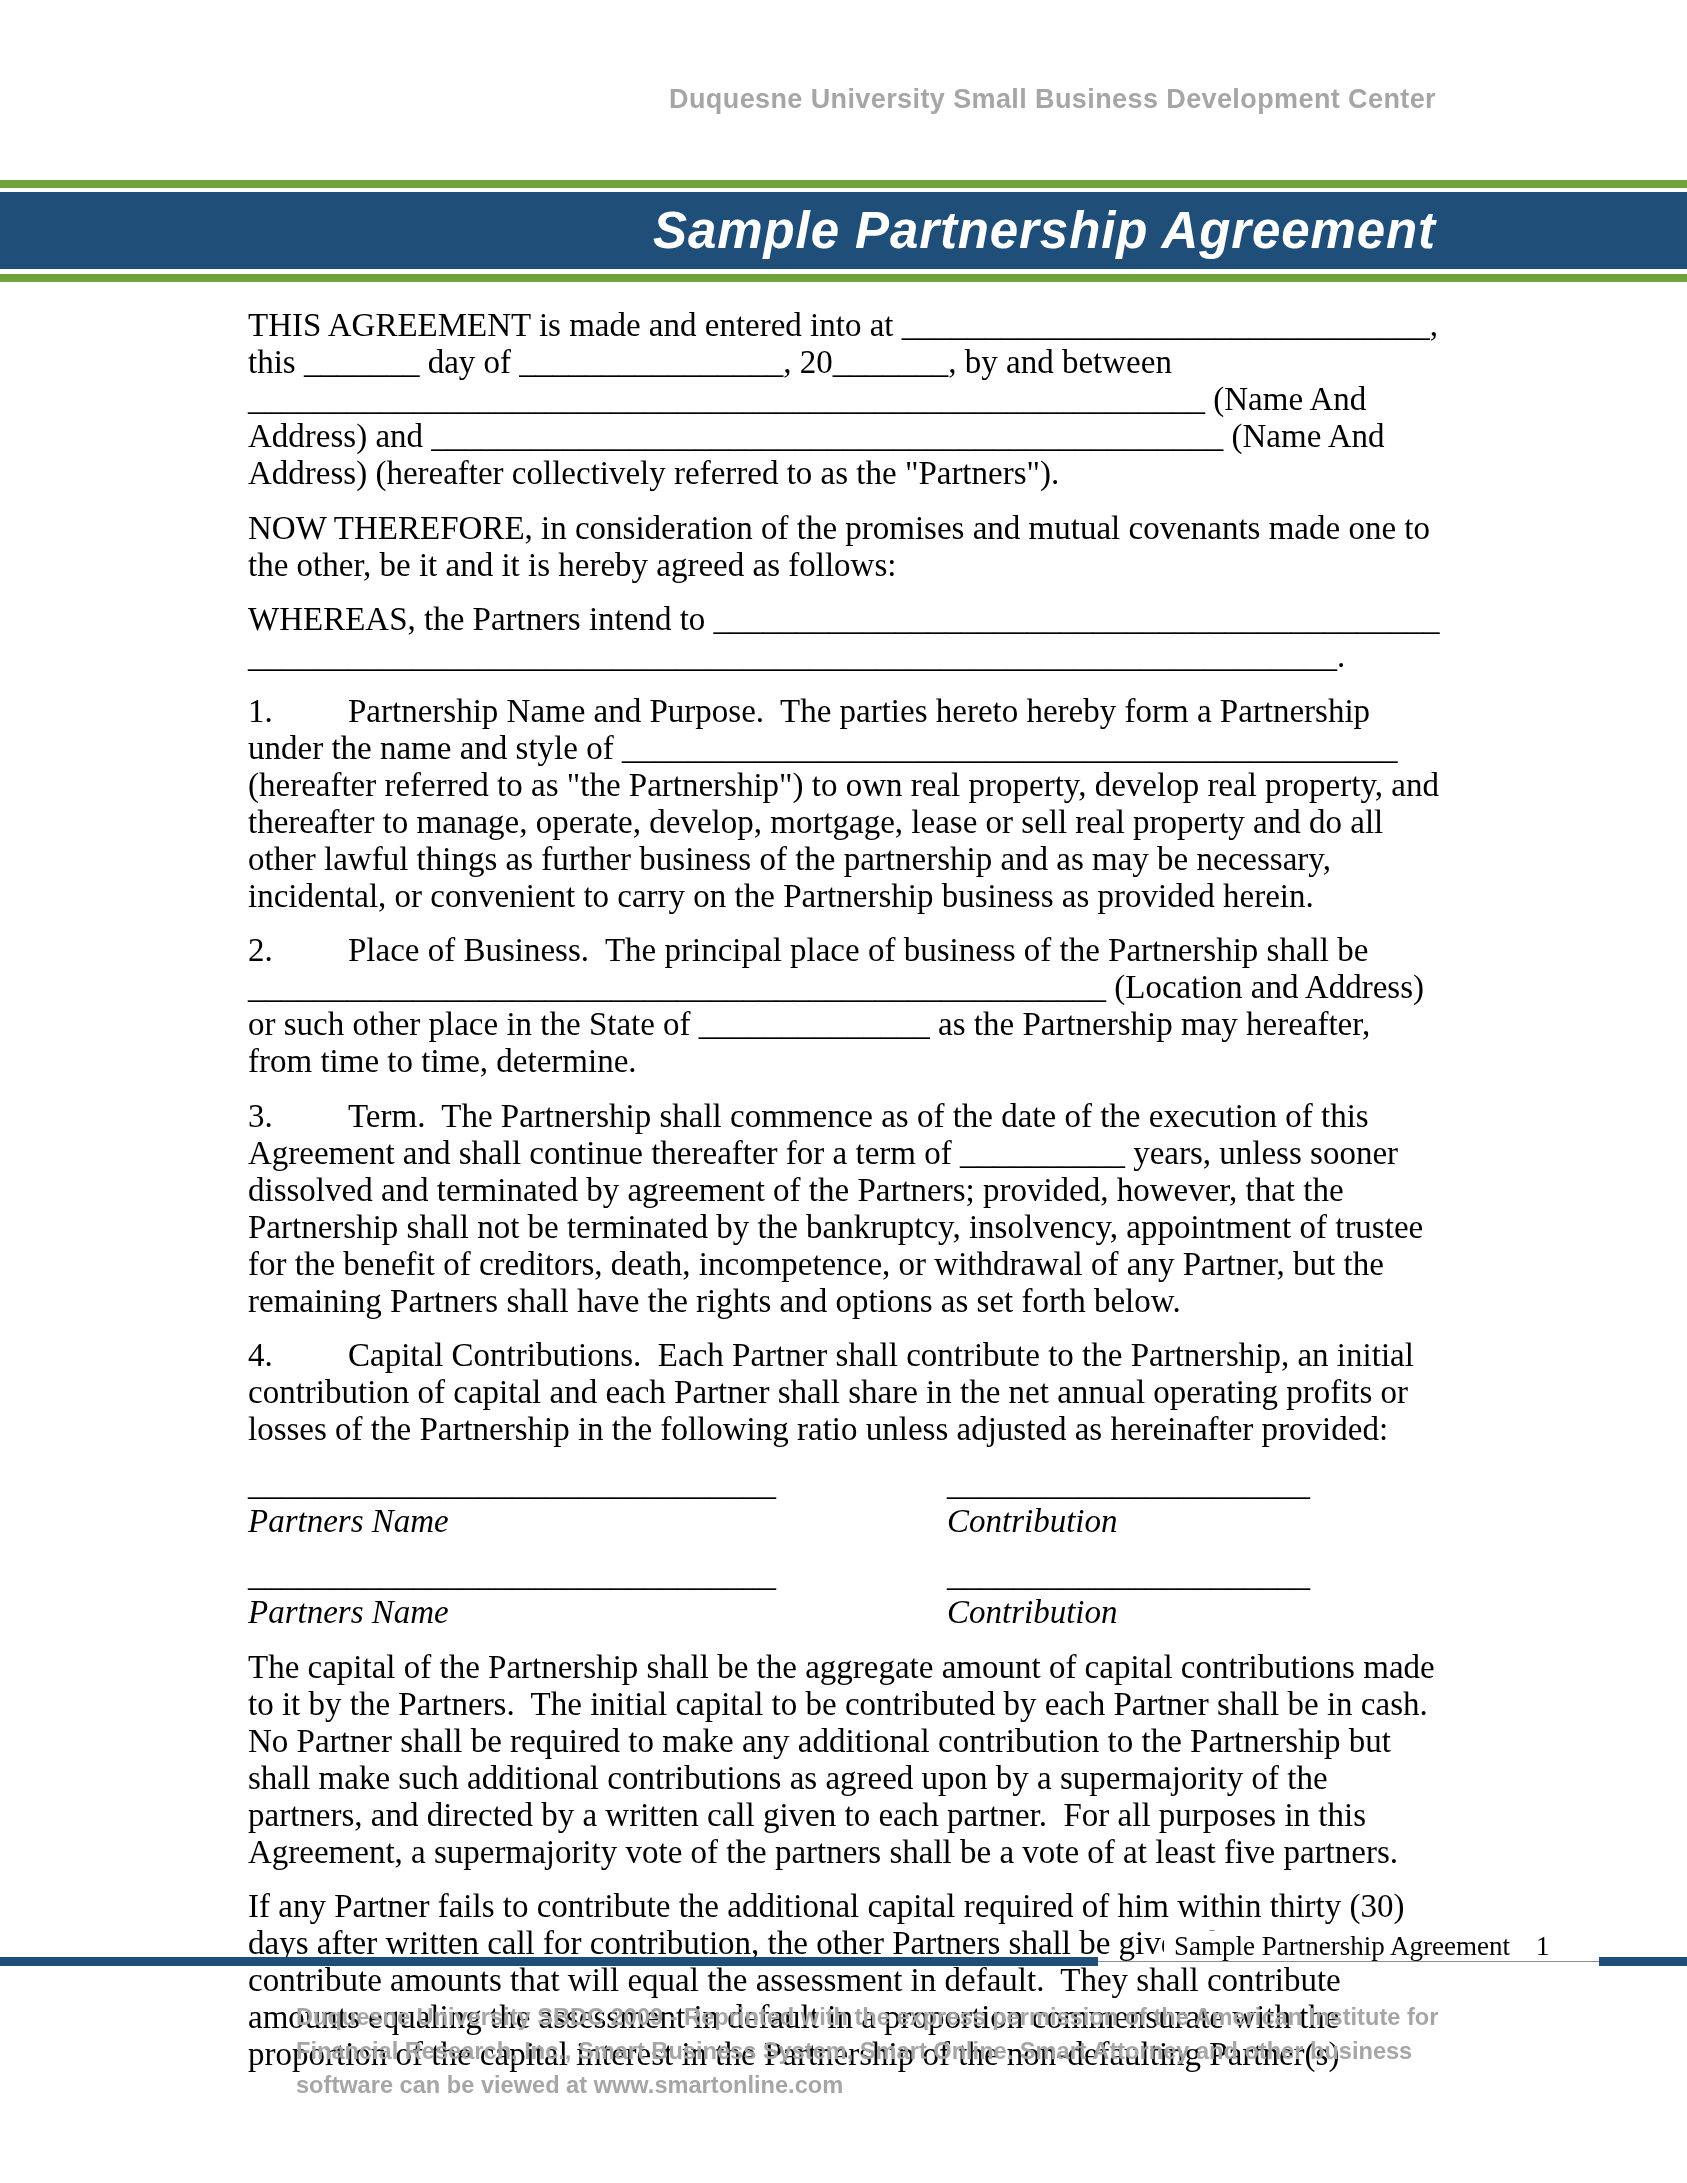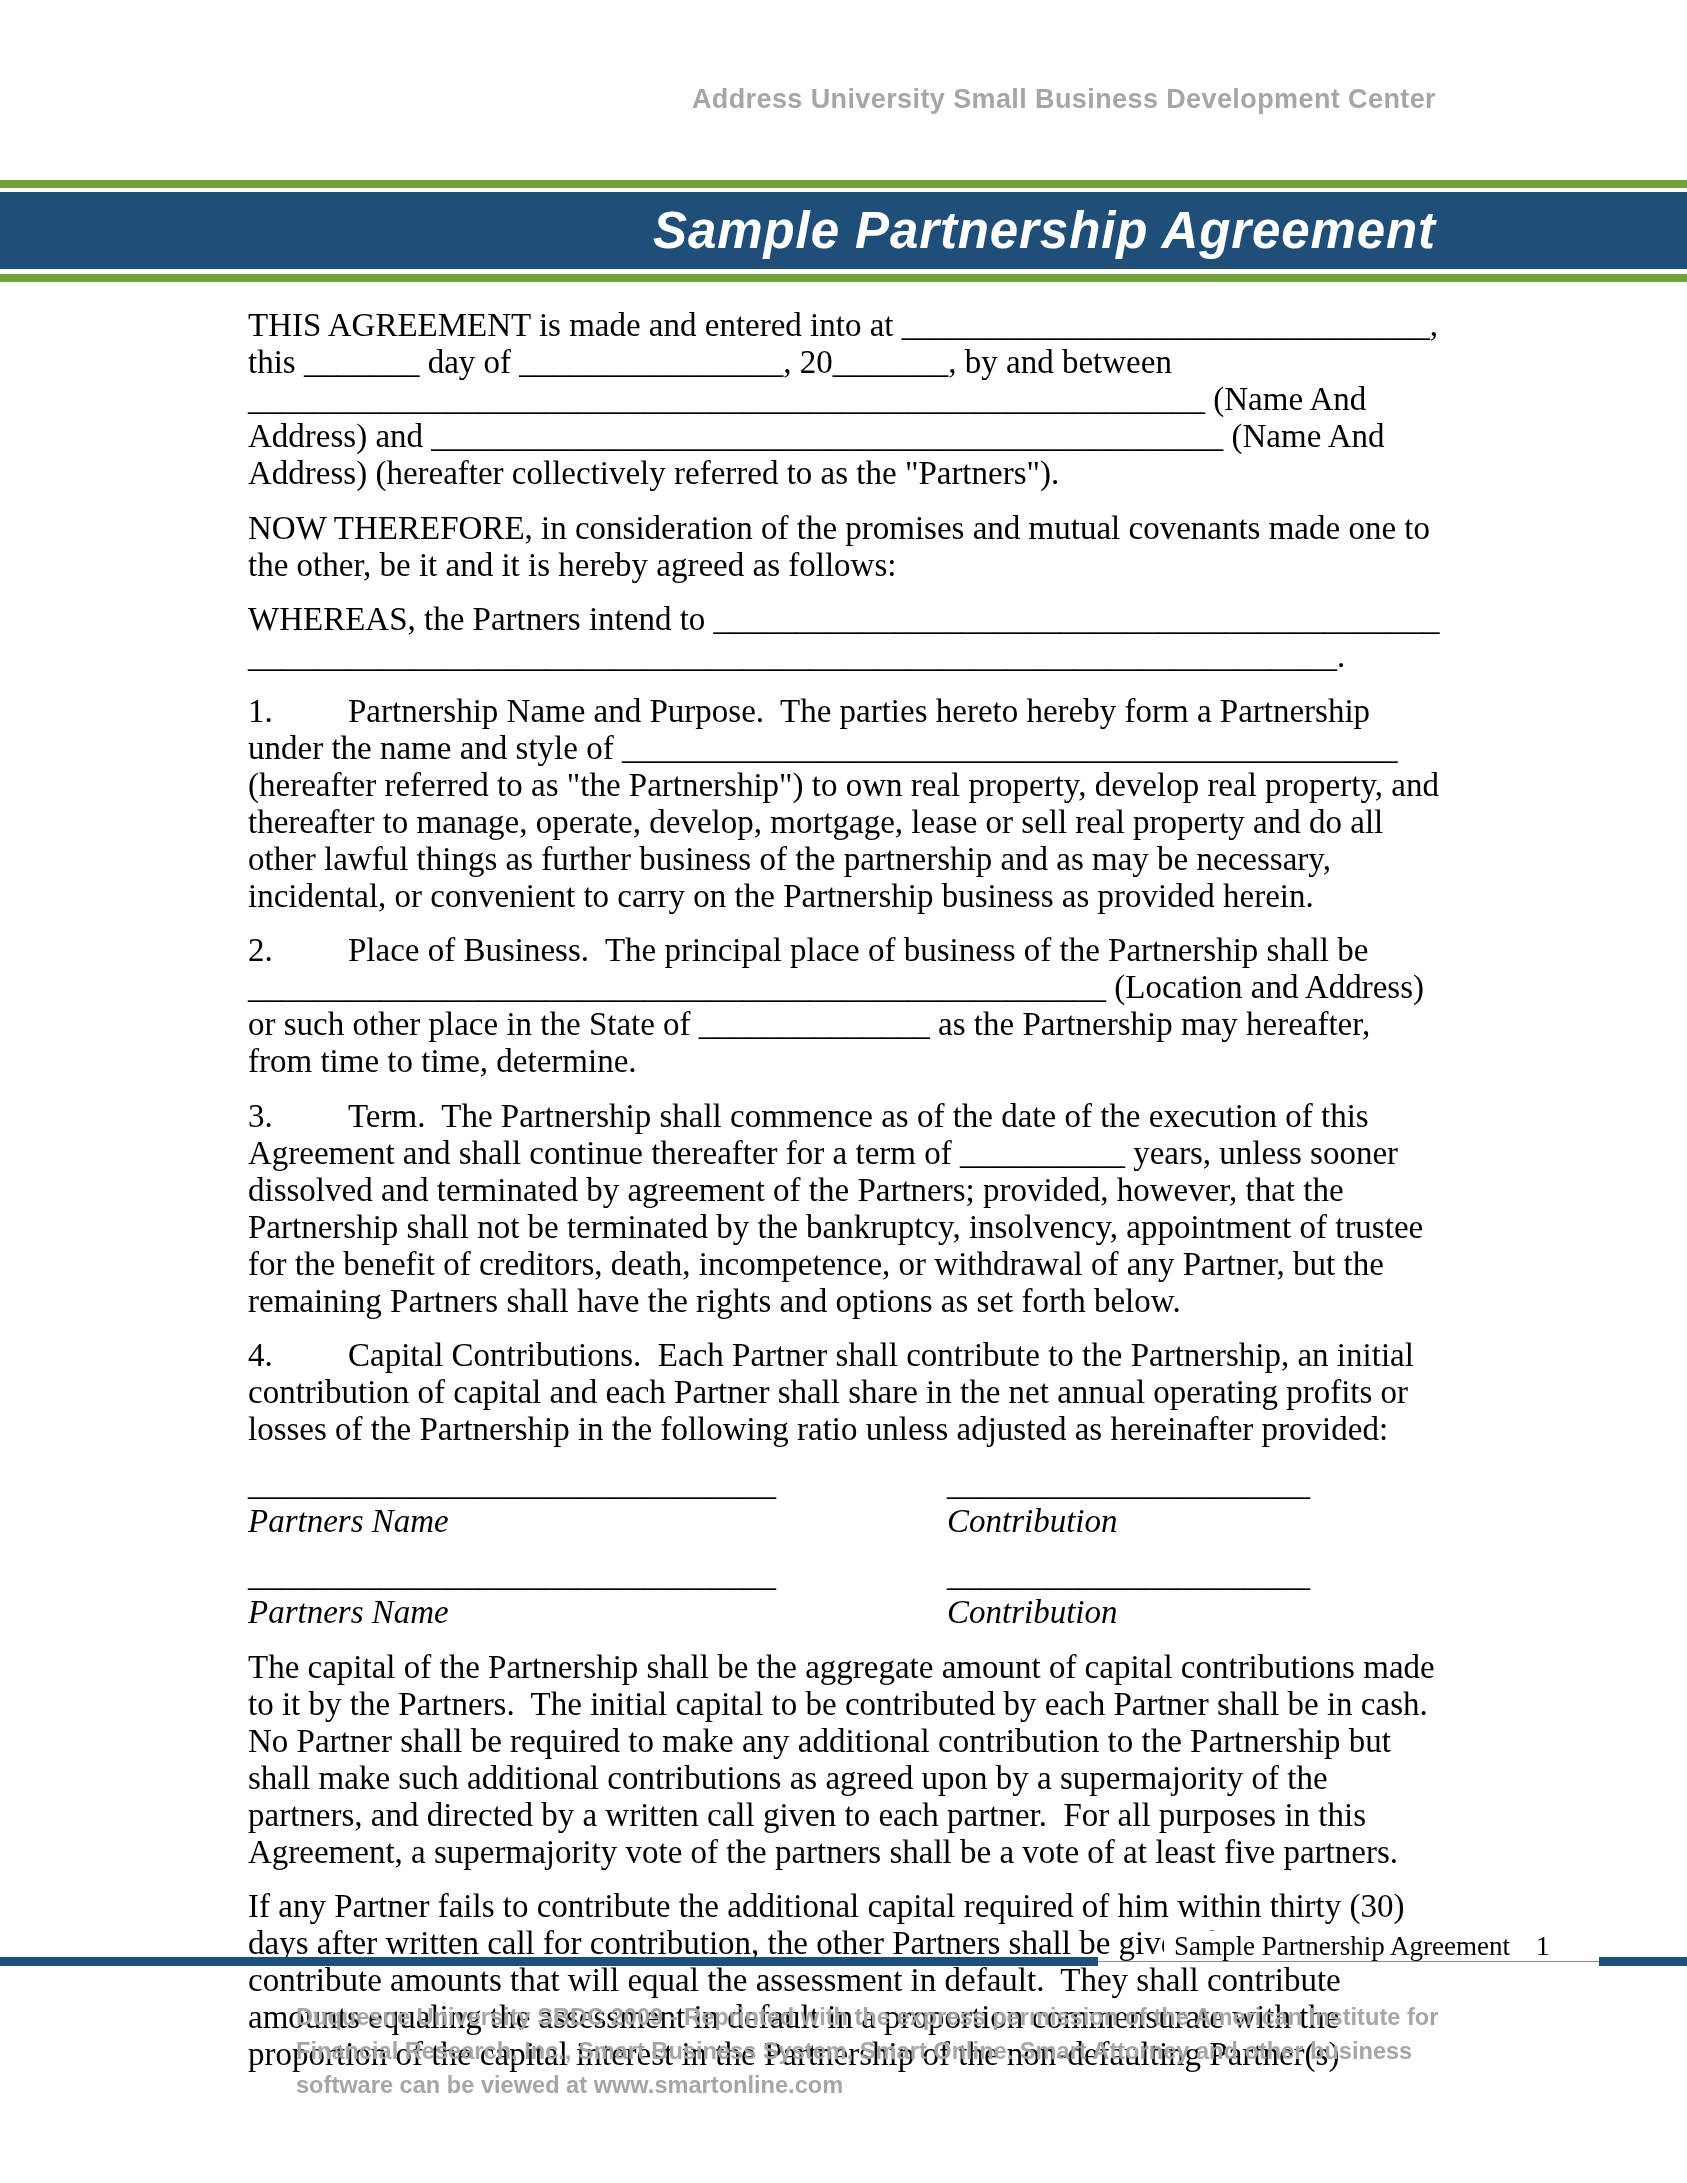--- a/index.html
+++ b/index.html
@@ -147,21 +147,21 @@
     line-height: 34px;
     color: var(--muted-gray, #a6a6a6);
     margin-left: 48px;
   }
 </style>
 </head>
 <body>
 
 <div class="page">
 
-  <div class="org-header">Address University Small Business Development Center</div>
+  <div class="org-header">Duquesne University Small Business Development Center</div>
 
   <div class="banner">
     <div class="green-rule"></div>
     <div class="blue-bar">
       <span class="banner-title">Sample Partnership Agreement</span>
     </div>
     <div class="green-rule"></div>
   </div>
 
   <div class="content">

